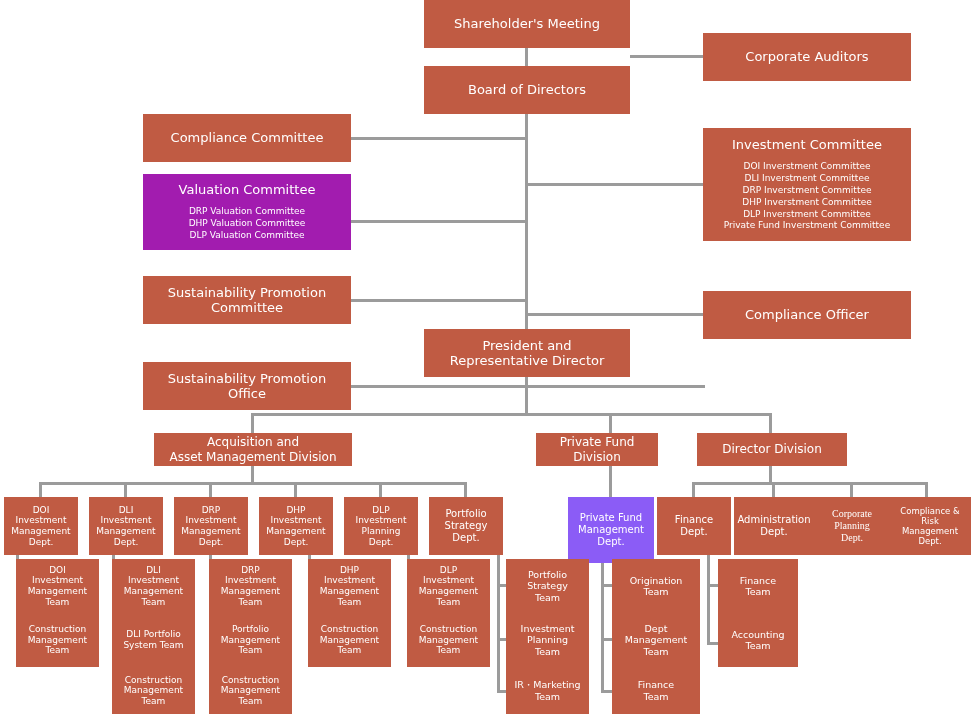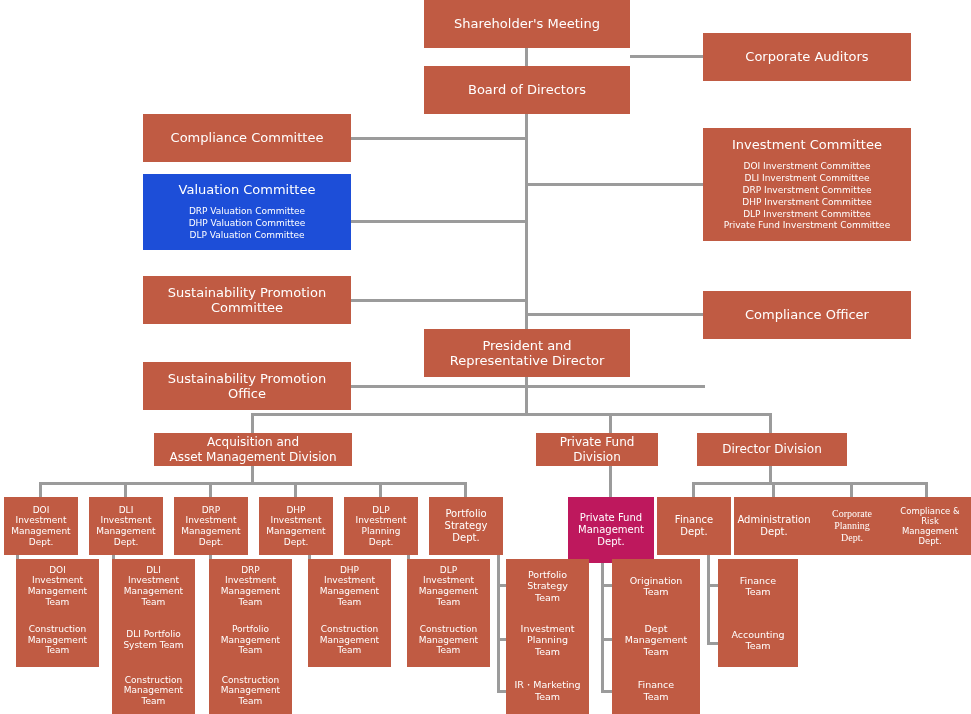--- a/index.html
+++ b/index.html
@@ -132,21 +132,21 @@
       <span class="node-title" style="font-size: 13px;">Investment Committee</span>
       <div class="sub-list">
         <span class="sub-item" style="font-size: 9px;">DOI Inverstment Committee</span>
         <span class="sub-item" style="font-size: 9px;">DLI Inverstment Committee</span>
         <span class="sub-item" style="font-size: 9px;">DRP Inverstment Committee</span>
         <span class="sub-item" style="font-size: 9px;">DHP Inverstment Committee</span>
         <span class="sub-item" style="font-size: 9px;">DLP Inverstment Committee</span>
         <span class="sub-item" style="font-size: 9px;">Private Fund Inverstment Committee</span>
       </div>
     </div>
-    <div class="node" style="left: 143px; top: 174px; width: 208px; height: 76px; background: #1d4ed8; color: rgb(255, 255, 255);">
+    <div class="node" style="left: 143px; top: 174px; width: 208px; height: 76px; background: #a21caf; color: rgb(255, 255, 255);">
       <span class="node-title" style="font-size: 13px;">Valuation Committee</span>
       <div class="sub-list">
         <span class="sub-item" style="font-size: 9px;">DRP Valuation Committee</span>
         <span class="sub-item" style="font-size: 9px;">DHP Valuation Committee</span>
         <span class="sub-item" style="font-size: 9px;">DLP Valuation Committee</span>
       </div>
     </div>
     <div class="node" style="left: 143px; top: 276px; width: 208px; height: 48px; background: rgb(192, 91, 67); color: rgb(255, 255, 255);">
       <span class="node-title" style="font-size: 13px;">Sustainability Promotion
 Committee</span>
@@ -200,21 +200,21 @@
       <span class="node-title" style="font-size: 9px;">DLP
 Investment
 Planning
 Dept.</span>
     </div>
     <div class="node" style="left: 429px; top: 497px; width: 74px; height: 58px; background: rgb(192, 91, 67); color: rgb(255, 255, 255);">
       <span class="node-title" style="font-size: 10px;">Portfolio
 Strategy
 Dept.</span>
     </div>
-    <div class="node" style="left: 568px; top: 497px; width: 86px; height: 66px; background: #be185d; color: rgb(255, 255, 255);">
+    <div class="node" style="left: 568px; top: 497px; width: 86px; height: 66px; background: #8b5cf6; color: rgb(255, 255, 255);">
       <span class="node-title" style="font-size: 10px;">Private Fund
 Management
 Dept.</span>
     </div>
     <div class="node" style="left: 657px; top: 497px; width: 74px; height: 58px; background: rgb(192, 91, 67); color: rgb(255, 255, 255);">
       <span class="node-title" style="font-size: 10px;">Finance
 Dept.</span>
     </div>
     <div class="node" style="left: 734px; top: 497px; width: 80px; height: 58px; background: rgb(192, 91, 67); color: rgb(255, 255, 255);">
       <span class="node-title" style="font-size: 10px;">Administration

